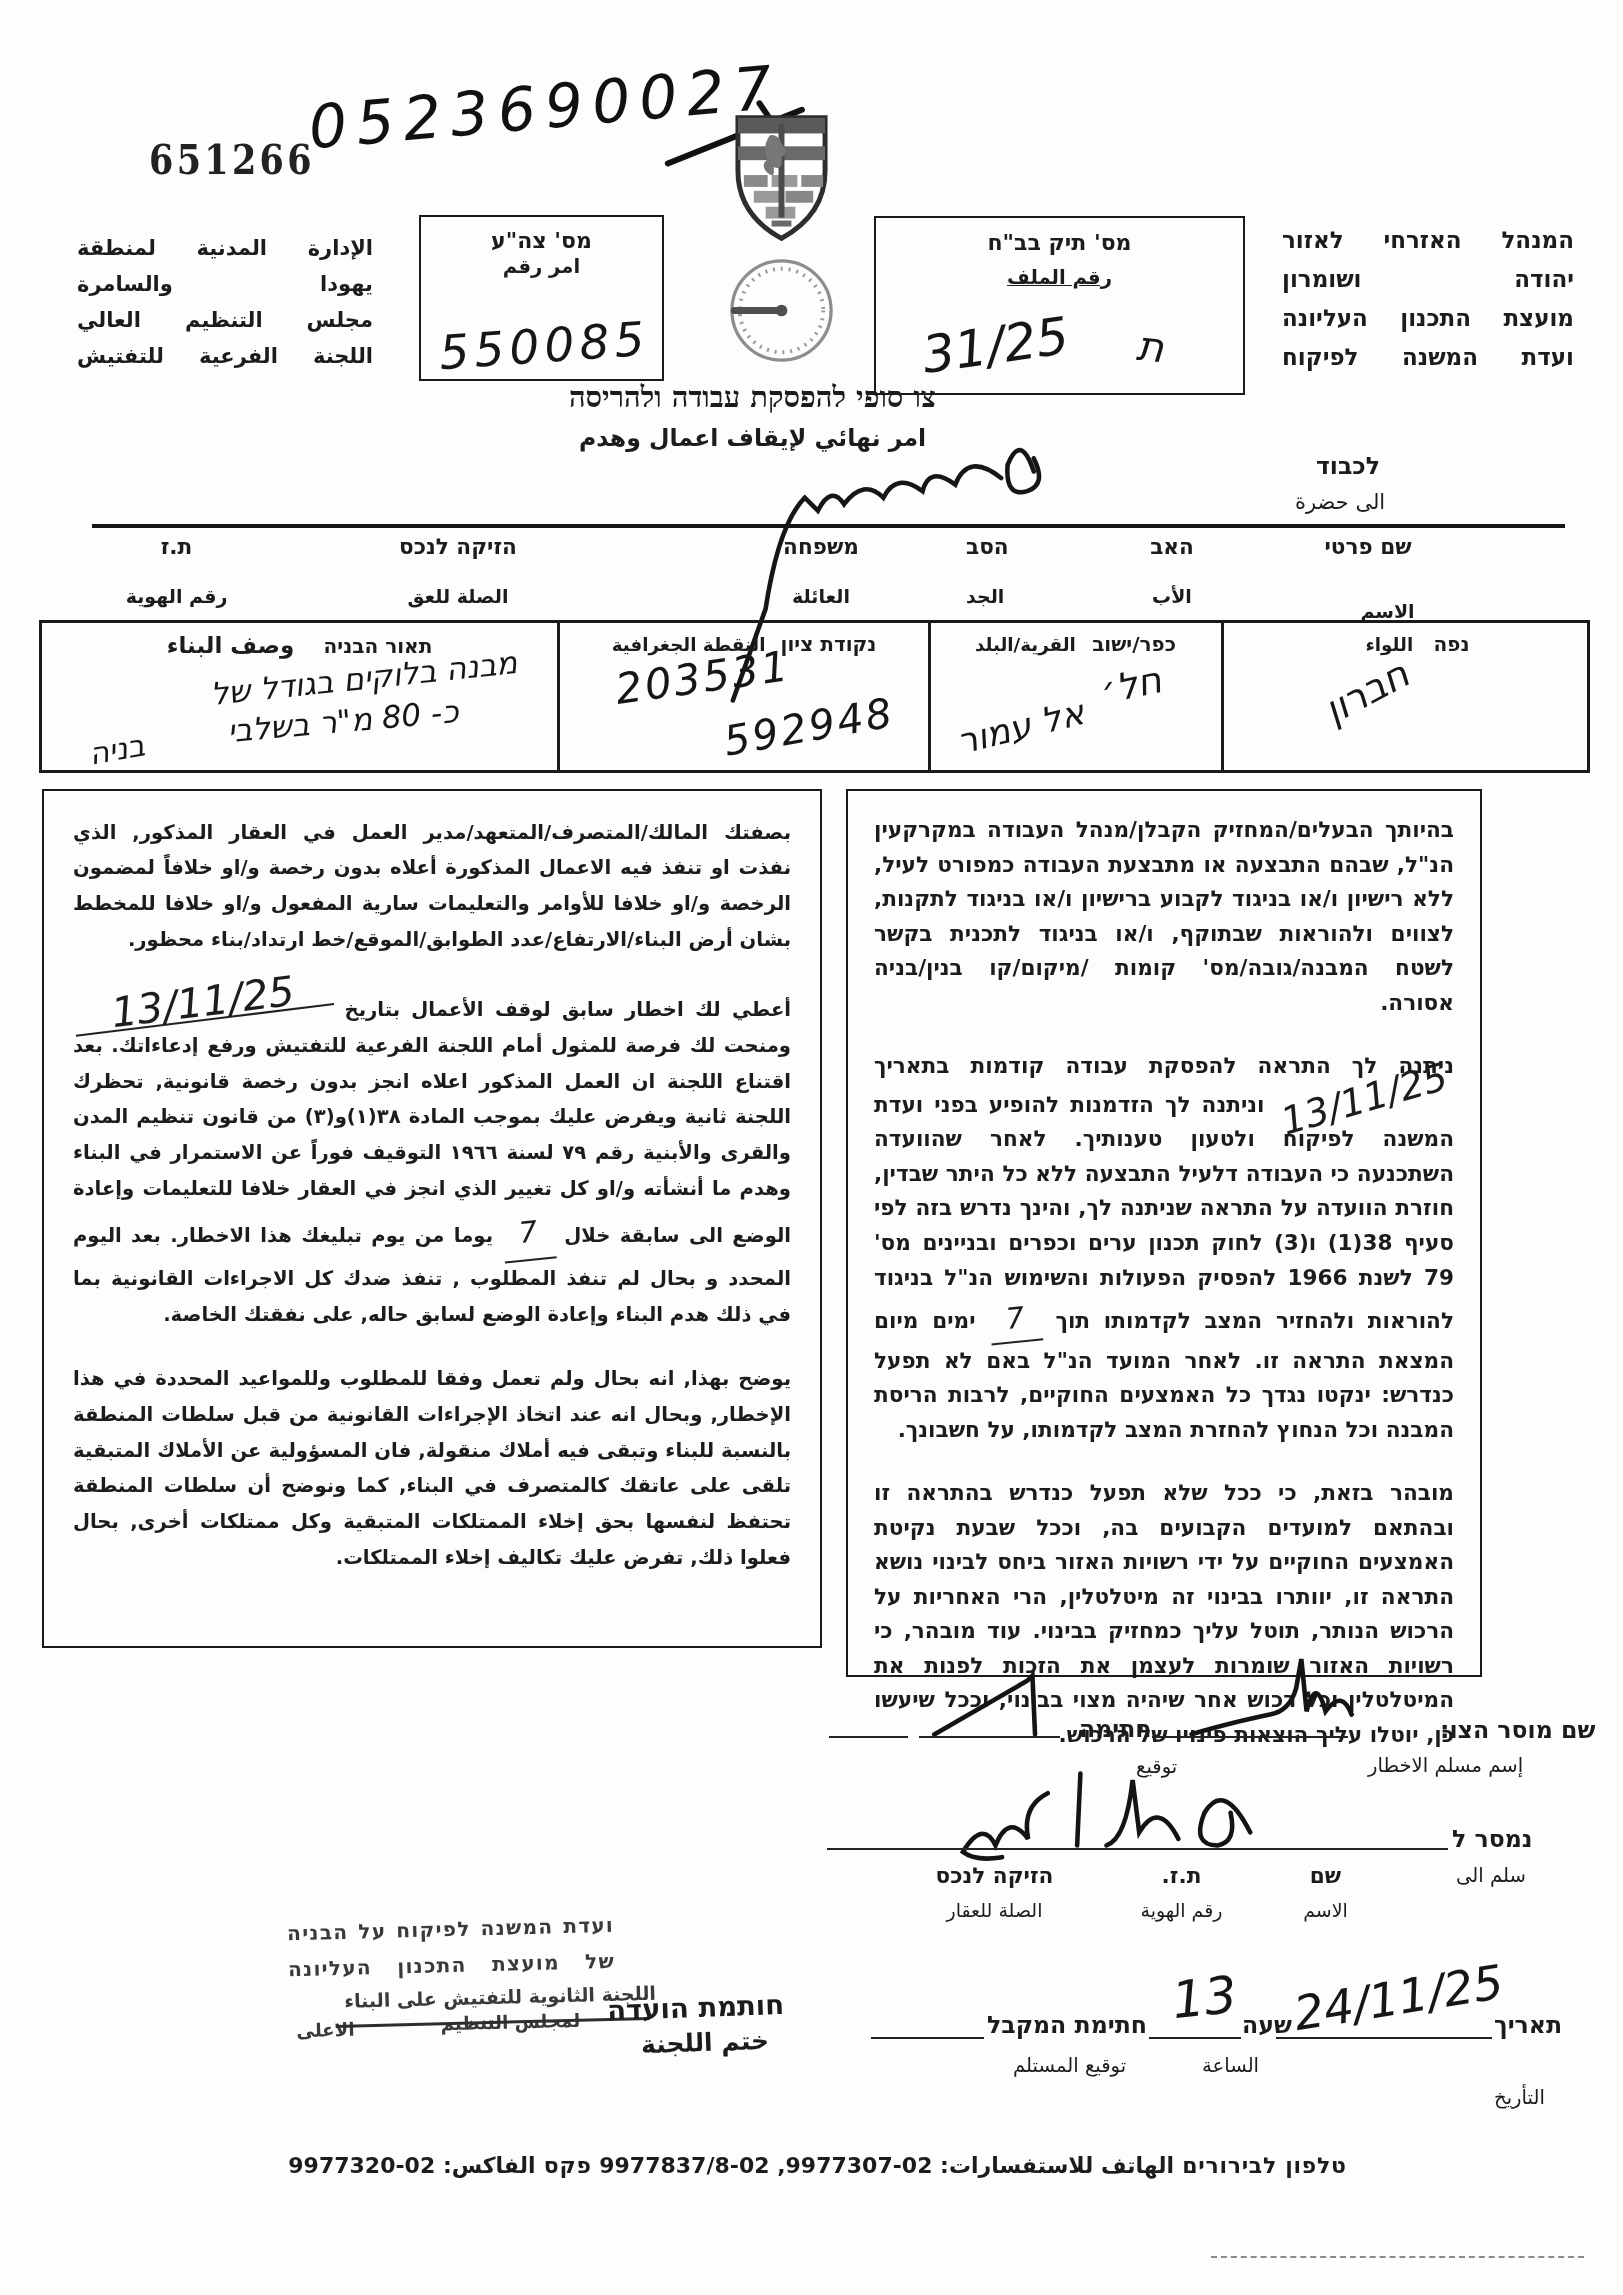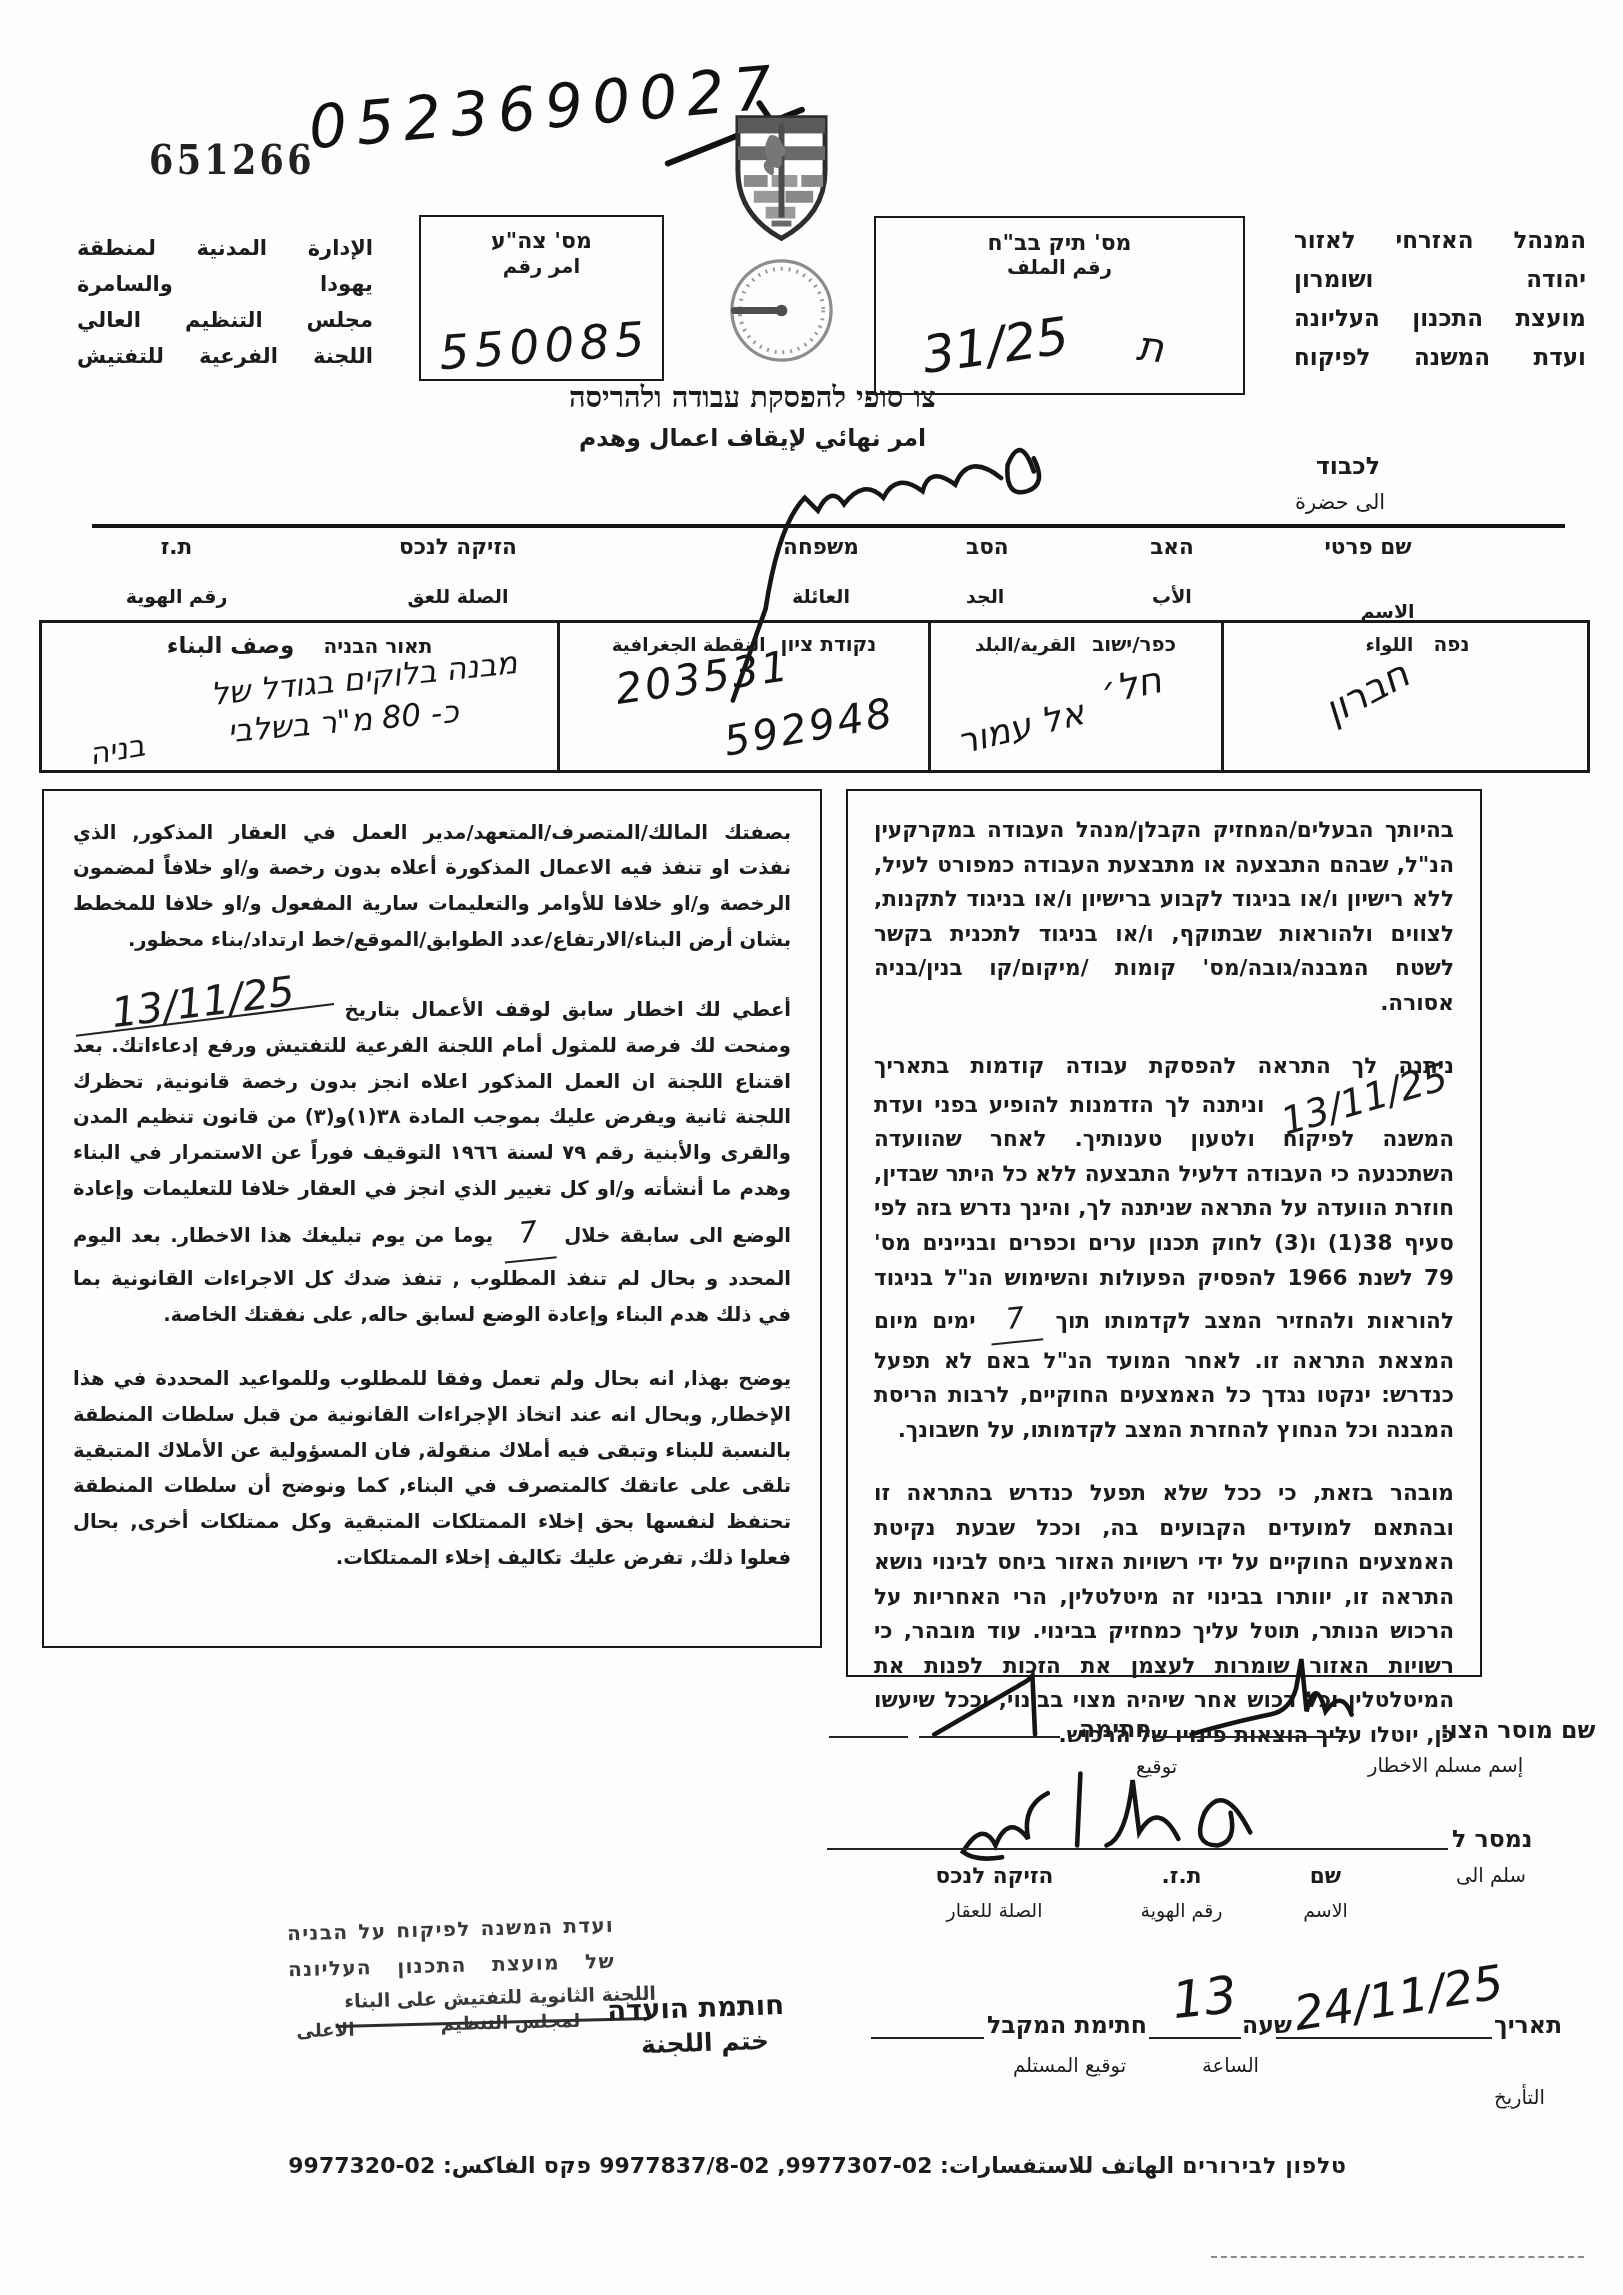--- a/index.html
+++ b/index.html
@@ -67,26 +67,26 @@
 </div>
 
 <div class="abs box" style="left:419px;top:215px;width:241px;height:162px;">
   <div class="he" style="text-align:center;font-size:22px;margin-top:10.5px;">מס' צה"ע</div>
   <div class="ar" style="text-align:center;font-size:19.6px;margin-top:2.6px;">امر رقم</div>
   <div class="hw" style="position:absolute;left:18.3px;bottom:6.5px;font-size:47px;letter-spacing:5.2px;transform:rotate(-4deg);">550085</div>
 </div>
 
 <div class="abs box" style="left:874px;top:216px;width:367px;height:175px;">
   <div class="he" style="text-align:center;font-size:22px;margin-top:11.8px;">מס' תיק בב"ח</div>
-  <div class="ar" style="text-align:center;font-size:19.6px;margin-top:1px;">رقم الملف</div>
+  <div class="ar" style="text-align:center;font-size:19.6px;margin-top:11px;text-decoration:underline;">رقم الملف</div>
   <div class="hw" style="position:absolute;left:46px;bottom:18.3px;font-size:51px;transform:rotate(-8deg);">31/25</div>
   <div class="hw" style="position:absolute;right:79px;bottom:22px;font-size:41px;transform:rotate(6deg);">ת</div>
 </div>
 
-<div class="abs he" style="left:1282px;top:221px;width:292px;font-size:23px;line-height:1.7;margin-left:12px;">
+<div class="abs he" style="left:1282px;top:221px;width:292px;font-size:23px;line-height:1.7;">
   <div class="jline">המנהל האזרחי לאזור</div>
   <div class="jline">יהודה ושומרון</div>
   <div class="jline">מועצת התכנון העליונה</div>
   <div class="jline">ועדת המשנה לפיקוח</div>
 </div>
 
 <div class="abs he" style="left:458px;top:380px;width:589px;text-align:center;font-size:29px;font-family:'DejaVu Serif',serif;font-weight:bold;">צו סופי להפסקת עבודה ולהריסה</div>
 <div class="abs ar" style="left:458px;top:424px;width:589px;text-align:center;font-size:23.6px;">امر نهائي لإيقاف اعمال وهدم</div>
 
 <div class="abs he" style="left:1316px;top:452px;font-size:23.6px;">לכבוד</div>

